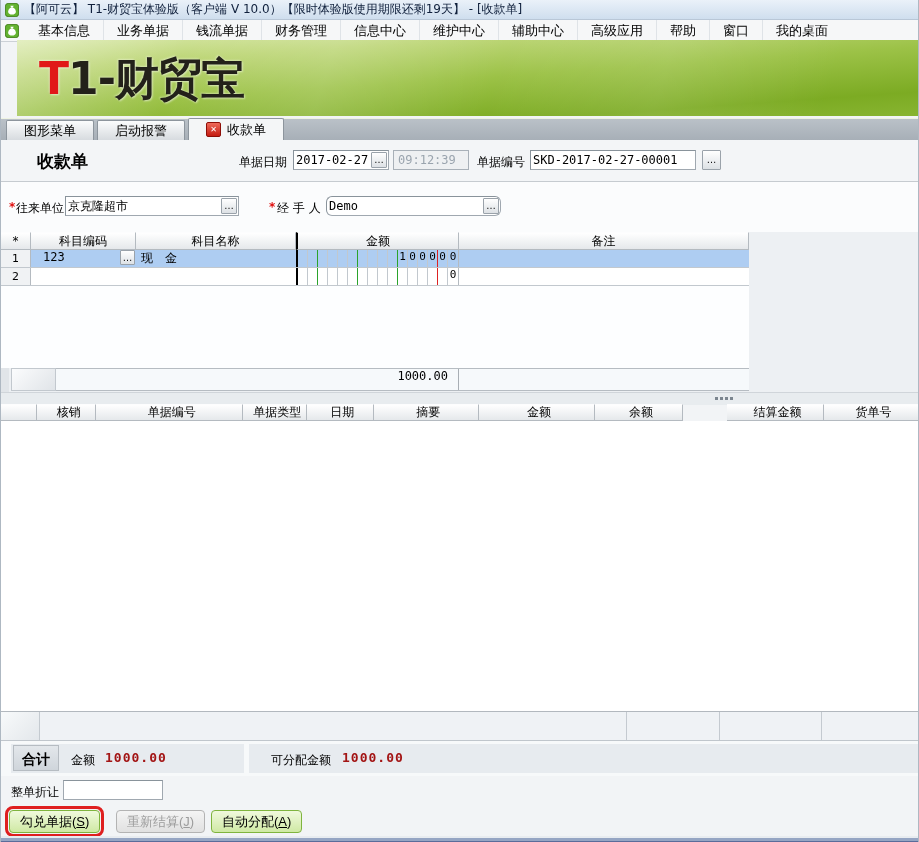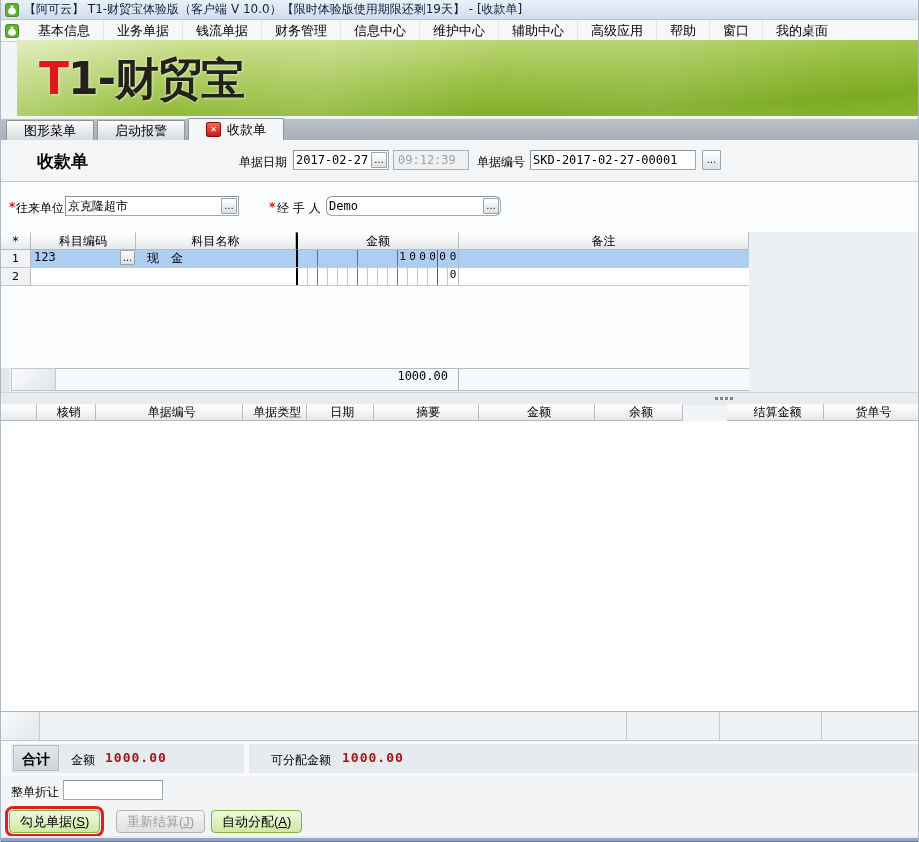--- a/index.html
+++ b/index.html
@@ -59,23 +59,23 @@
   .fieldrow{left:0;top:182px;width:100%;height:50px;background:#fbfcfd;box-sizing:border-box;}
 
   
   .gridarea{left:0;top:232px;width:100%;height:172px;background:#edf0f3;}
   .g1head{position:absolute;left:0;top:0;display:flex;height:18px;}
   .hcell{box-sizing:border-box;height:18px;line-height:16px;text-align:center;font-size:12px;
          background:linear-gradient(#ffffff,#e5e8eb);border-right:1px solid #b4bac0;border-bottom:1px solid #b4bac0;border-top:1px solid #fdfdfe;}
   .g1row{position:absolute;display:flex;height:18px;border-bottom:1px solid #c2c8ce;box-sizing:border-box;background:#fff;}
   .cell{box-sizing:border-box;height:17px;line-height:17px;font-size:12px;overflow:hidden;white-space:nowrap;}
   .rownum{width:30px;background:#f0f2f4;border-right:1px solid #b4bac0;text-align:center;font-size:11px;}
-  .codecell{width:105px;position:relative;padding-left:3px;font:12px "DejaVu Sans Mono","Liberation Mono",monospace;}
+  .codecell{width:105px;position:relative;padding-left:12px;font:12px "DejaVu Sans Mono","Liberation Mono",monospace;}
   .codecell .dots{top:0;width:15px;height:15px;}
-  .namecell{width:160px;padding-left:11px;}
+  .namecell{width:160px;padding-left:5px;}
   .amtcell{width:163px;border-left:2px solid #000;border-right:1px solid #b4bac0;font-size:0;}
   .notecell{width:290px;}
   .sel{background:#aecdf2;}
   .lcell{display:inline-block;box-sizing:border-box;width:10px;height:17px;line-height:17px;border-right:1px solid #c2c8ce;
          font:11px "DejaVu Sans Mono","Liberation Mono",monospace;text-align:center;vertical-align:top;}
   .lc1,.lc5,.lc9{border-right-color:#2ba32b;}
   .lc13{border-right-color:#dd2222;}
   .lc15{border-right:none;}
   .g1filler{position:absolute;left:0;top:54px;width:748px;height:82px;background:#fdfeff;}
 

